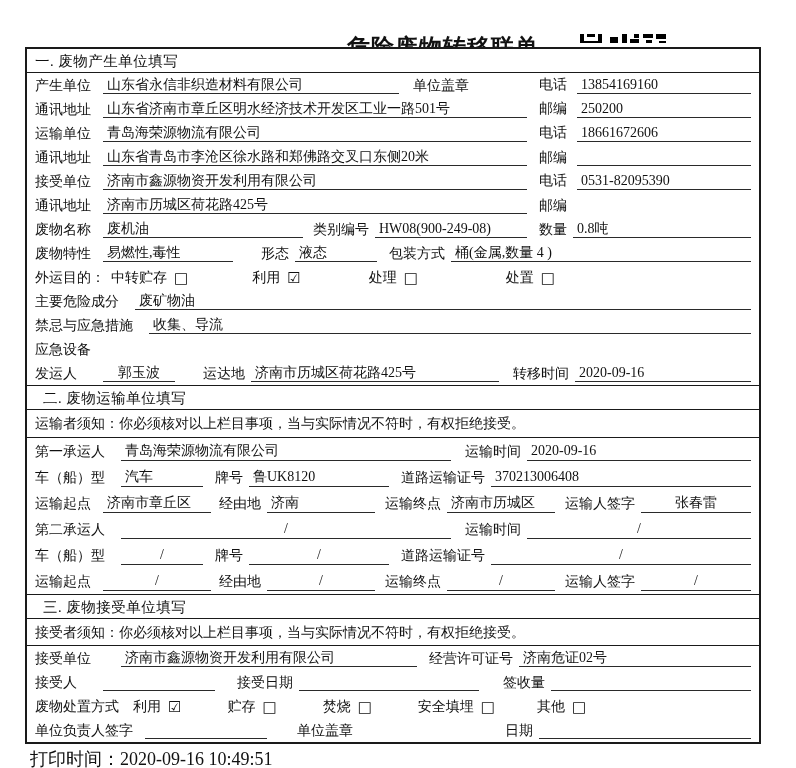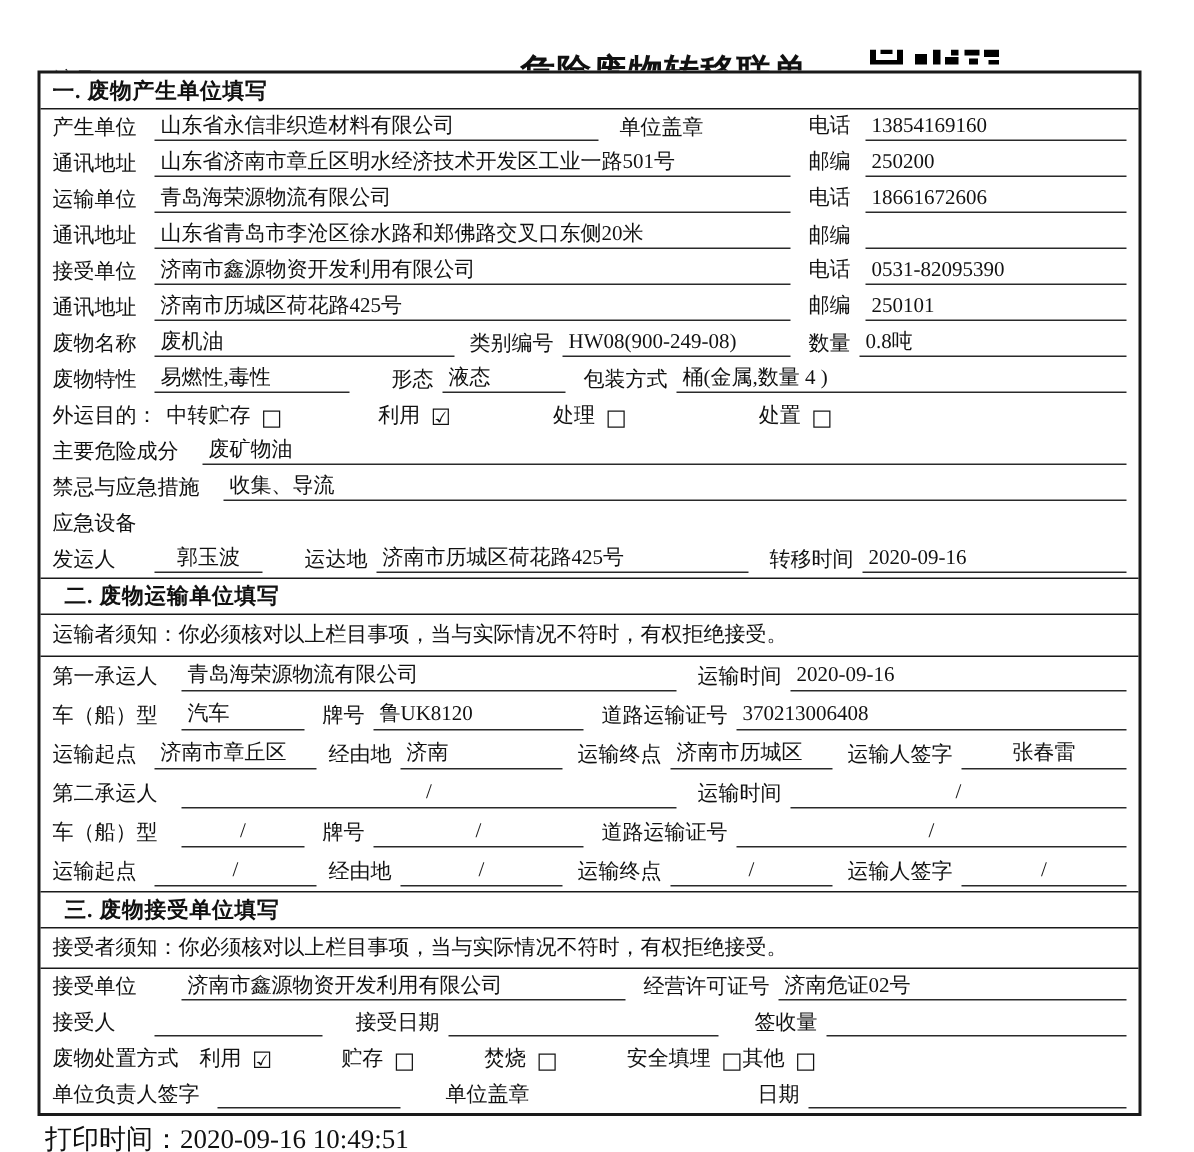--- a/index.html
+++ b/index.html
@@ -13,21 +13,21 @@
   
   .doc-header { position:relative; height:46px;margin-top:32px; }
   .doc-number { position:absolute; left:35px; top:13px; font-size:14.5px; white-space:nowrap; }
   .doc-title  { position:absolute; left:90px; right:0; top:2px; text-align:center;
                 font-size:23px; font-weight:bold; letter-spacing:1px; }
   .qr-frag { position:absolute; left:580px; top:0; width:86px; height:11px; overflow:hidden; }
 
   
   .form { position:absolute; left:25px; top:47px; width:736px; box-sizing:border-box;
           border:2px solid #1a1a1a; background:#fff; }
-  .sec-head { font-weight:bold; font-size:14.5px; padding:3px 8px 2px 8px;
+  .sec-head { font-weight:normal; font-size:14.5px; padding:3px 8px 2px 8px;
               border-bottom:1.5px solid #1a1a1a; letter-spacing:.5px; }
   .sec-head.bt { border-top:1.5px solid #1a1a1a;padding-left:16px; }
   .notice-row { padding:5px 8px 4px 8px; border-bottom:1.5px solid #1a1a1a; }
 
   .row { display:flex; align-items:flex-end; height:24px; padding:0 8px 3px 8px; box-sizing:border-box; }
   .row.h26 { height:26px; }
   .lbl { white-space:nowrap; margin-right:6px; flex:none; }
   .v { border-bottom:1px solid #2a2a2a; padding:0 4px; white-space:nowrap; overflow:hidden;
        min-height:17px; box-sizing:border-box; flex:none; }
   .v.grow { flex:1 1 auto; }
@@ -119,21 +119,20 @@
         <span class="lbl">电话</span>
         <span class="v">0531-82095390</span>
       </span>
     </div>
 
     <div class="row">
       <span class="lbl" style="width:62px">通讯地址</span>
       <span class="v grow">济南市历城区荷花路425号</span>
       <span class="rgroup">
         <span class="lbl">邮编</span>
-        <span class="v">250101</span>
       </span>
     </div>
 
     <div class="row">
       <span class="lbl" style="width:62px">废物名称</span>
       <span class="v" style="width:200px">废机油</span>
       <span class="lbl" style="margin-left:10px">类别编号</span>
       <span class="v" style="width:152px">HW08(900-249-08)</span>
       <span class="lbl" style="margin-left:12px">数量</span>
       <span class="v grow">0.8吨</span>
@@ -274,21 +273,21 @@
         <span class="mark">☑</span>
       </span>
       <span class="chk" style="margin-right:46px">
         <span>贮存</span>
         <span class="mark">□</span>
       </span>
       <span class="chk" style="margin-right:46px">
         <span>焚烧</span>
         <span class="mark">□</span>
       </span>
-      <span class="chk" style="">
+      <span class="chk" style="margin-right:42px">
         <span>安全填埋</span>
         <span class="mark">□</span>
       </span>
       <span class="chk">
         <span>其他</span>
         <span class="mark">□</span>
       </span>
     </div>
 
     <div class="row">

